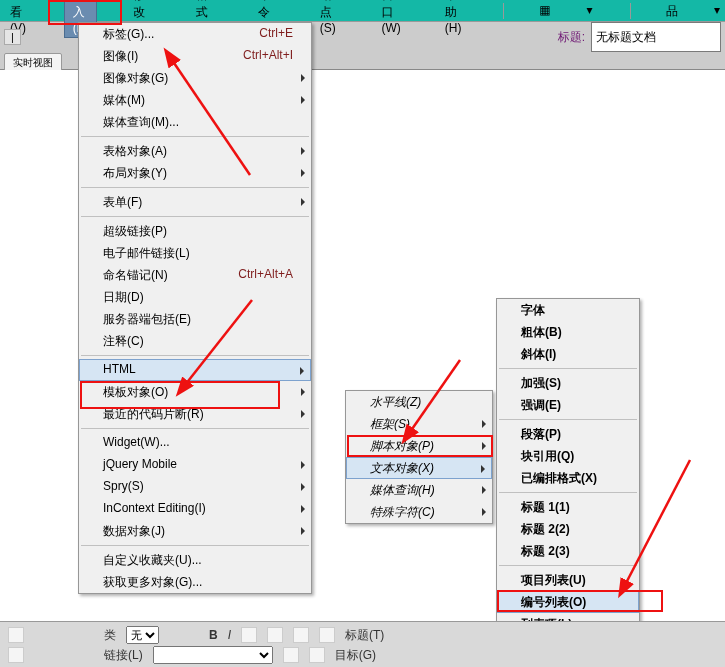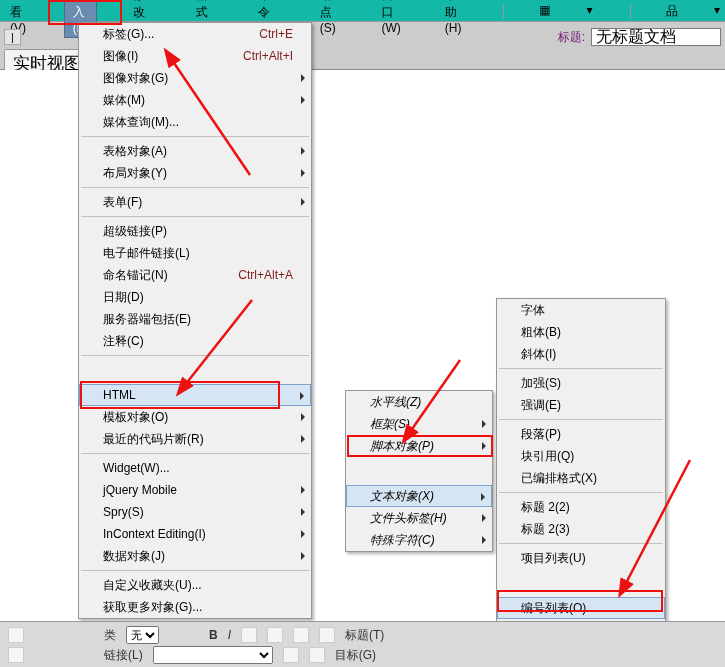--- a/index.html
+++ b/index.html
@@ -5,28 +5,28 @@
   * { margin: 0; padding: 0; box-sizing: border-box; font-family: "Microsoft YaHei", SimSun, Arial, sans-serif; font-size: 12px; }
   body { background: #a0a0a0; width: 725px; height: 667px; overflow: hidden; position: relative; }
   .menubar { background: #14b8a6; height: 22px; display: flex; align-items: center; border-bottom: 1px solid #999; padding-left: 2px; gap: 28px; }
   .menubar .mitem { padding: 2px 8px; cursor: default; }
   .menubar .mitem.active { background: #6a8cb0; color: #fff; border: 1px solid #4a6c90; }
   .menubar .sep { width: 1px; height: 16px; background: #999; margin: 0 4px; }
   .menubar .icon { width: 16px; height: 16px; margin: 0 4px; display: inline-block; }
   .toolbar2 { background: #ccc; height: 48px; border-bottom: 1px solid #888; display:flex; align-items:flex-start; padding:4px; gap:6px;}
   .tbrow { display:flex; align-items:center; gap:6px; height:22px; }
   .btnflat { background:#e5e5e5; border:1px solid #aaa; padding:1px 6px; font-size:11px;}
-  .tabbtn { background:#f4f4f4; border:1px solid #999; padding:2px 8px; font-size:17px; border-radius:2px;}
+  .tabbtn { background:#f4f4f4; border:1px solid #999; padding:2px 8px; font-size:10px; border-radius:2px;}
   .titlelabel { font-size:12px; color:#701a75; }
-  input.titlebox { width:130px; height:18px; border:1px solid #7a7a7a; padding:0 4px; font-size:16px; }
+  input.titlebox { width:130px; height:30px; border:1px solid #7a7a7a; padding:0 4px; font-size:12px; }
   .canvas { position:absolute; left:0; top:70px; right:0; bottom:0; background:#fff; }
 
   .dropdown { position: absolute; background: #f0f0f0; border: 1px solid #979797; box-shadow: 2px 2px 3px rgba(0,0,0,.3); }
-  .dropdown .ditem { display: flex; justify-content: space-between; align-items: center; padding: 3px 18px 3px 24px; height: 22px; cursor: default; position: relative; }
-  .dropdown .ditem.highlight { background: #d6e5f3; border:1px solid #7da2ce; padding:2px 17px 2px 23px;margin-top:28px; }
+  .dropdown .ditem { display: flex; justify-content: space-between; align-items: flex-start; padding: 3px 18px 3px 24px; height: 22px; cursor: default; position: relative; }
+  .dropdown .ditem.highlight { background: #d6e5f3; border:1px solid #7da2ce; padding:2px 17px 2px 23px; }
   .dropdown .dsep { height: 1px; background: #c0c0c0; margin: 3px 2px; }
   .ditem .arrow { position: absolute; right: 6px; top: 7px; width:0;height:0;border-top:4px solid transparent;border-bottom:4px solid transparent;border-left:4px solid #333; }
   .shortcut { color: #7f1d1d; padding-left: 30px; }
 
   .redbox { position:absolute; border:2px solid #e11; pointer-events:none; }
 
   .bottombar { position:absolute; left:0; right:0; bottom:0; height:46px; background:#d9d9d9; border-top:1px solid #999; padding:3px 8px; font-size:11px; color:#333; }
   .bottombar .row { display:flex; align-items:center; gap:10px; height:20px; }
   .bottombar select { font-size:11px; height:18px; }
   .bottombar .ticon { width:16px;height:16px;display:inline-block;border:1px solid #ccc;background:#f5f5f5;}
@@ -177,30 +177,30 @@
     </div>
     <div class="ditem">
       <span>脚本对象(P)</span>
       <span class="arrow"></span>
     </div>
     <div class="ditem highlight">
       <span>文本对象(X)</span>
       <span class="arrow"></span>
     </div>
     <div class="ditem">
-      <span>文件头标签(H)</span>
+      <span>媒体查询(H)</span>
       <span class="arrow"></span>
     </div>
     <div class="ditem">
       <span>特殊字符(C)</span>
       <span class="arrow"></span>
     </div>
   </div>
 
-<div class="dropdown" id="dd-text" style="left:496px; top:298px; width:170px;">
+<div class="dropdown" id="dd-text" style="left:496px; top:298px; width:144px;font-weight:bold;">
     <div class="ditem">
       <span>字体</span>
     </div>
     <div class="ditem">
       <span>粗体(B)</span>
     </div>
     <div class="ditem">
       <span>斜体(I)</span>
     </div>
     <div class="dsep"></div>
@@ -214,20 +214,23 @@
     <div class="ditem">
       <span>段落(P)</span>
     </div>
     <div class="ditem">
       <span>块引用(Q)</span>
     </div>
     <div class="ditem">
       <span>已编排格式(X)</span>
     </div>
     <div class="dsep"></div>
+    <div class="ditem">
+      <span>标题 1(1)</span>
+    </div>
     <div class="ditem">
       <span>标题 2(2)</span>
     </div>
     <div class="ditem">
       <span>标题 2(3)</span>
     </div>
     <div class="dsep"></div>
     <div class="ditem">
       <span>项目列表(U)</span>
     </div>

